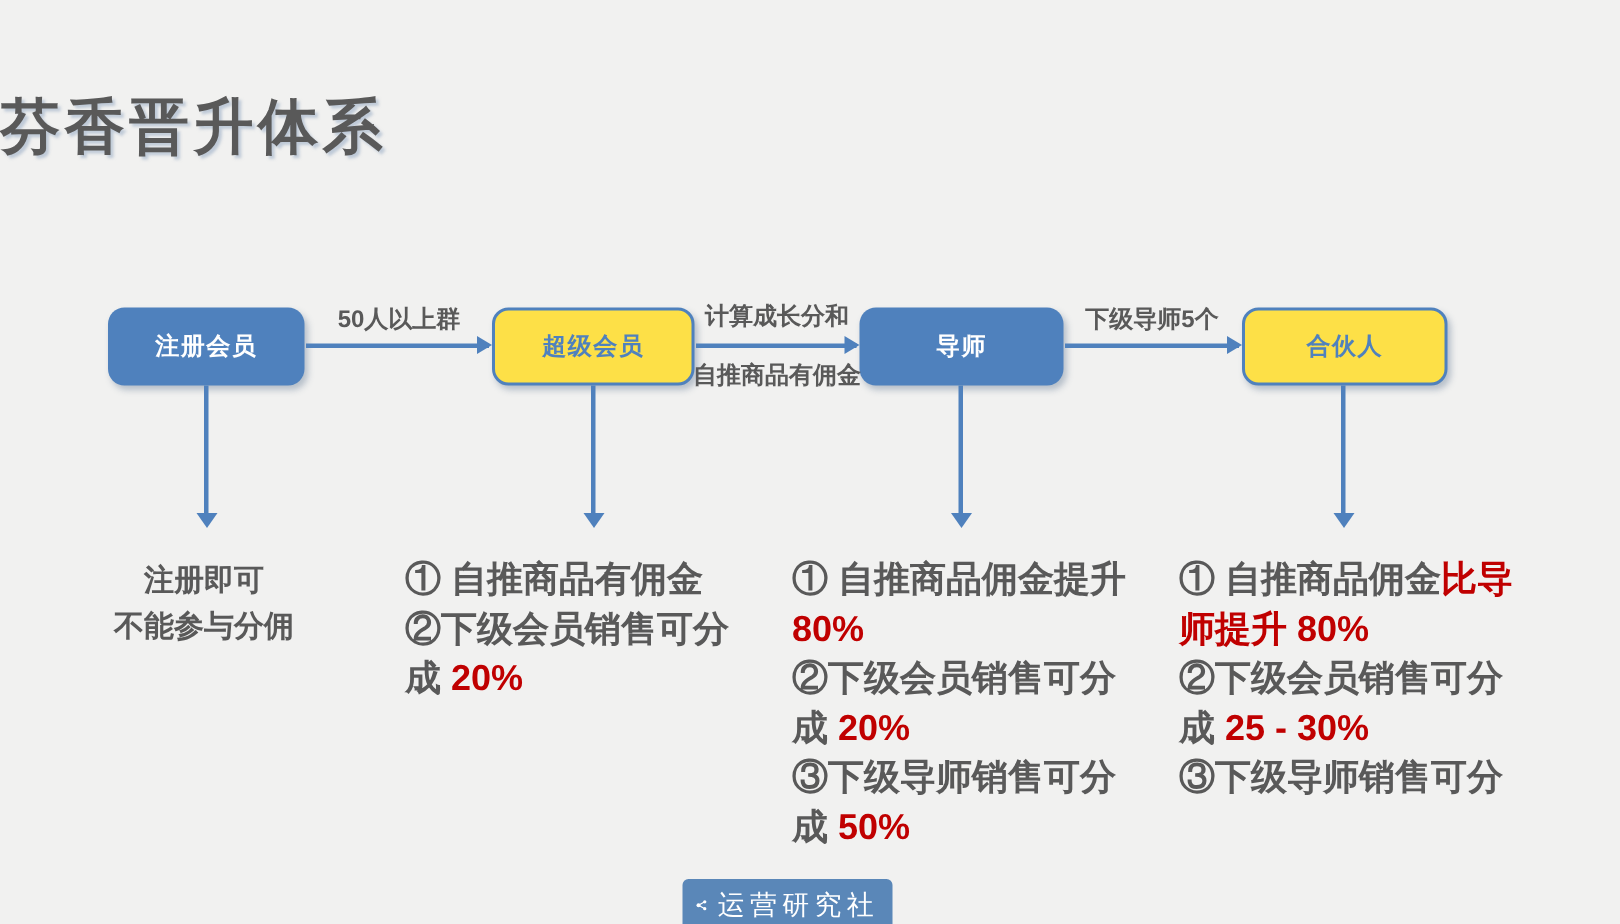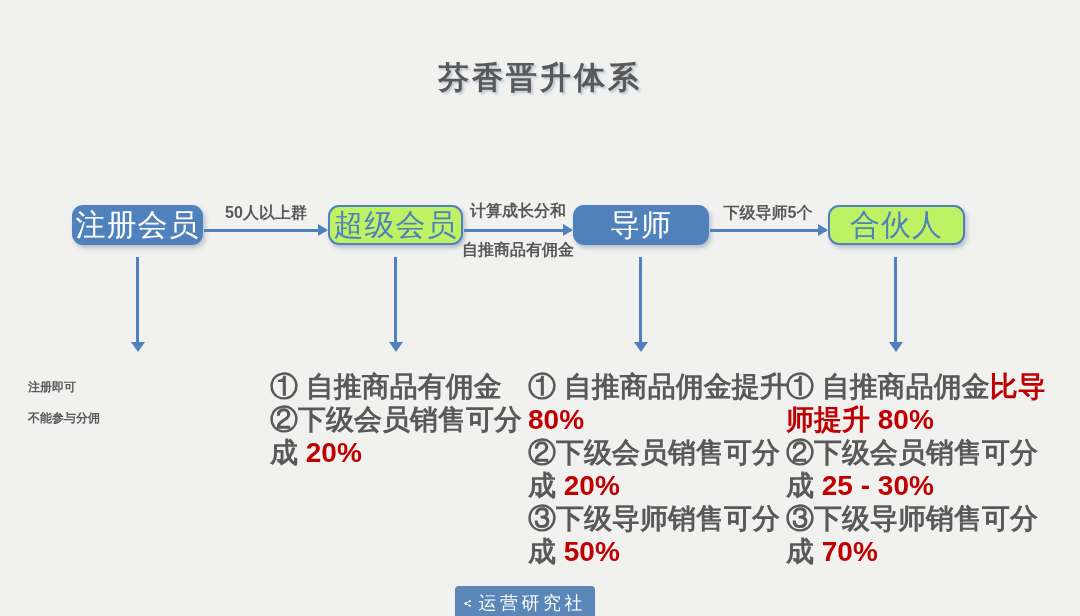--- a/index.html
+++ b/index.html
@@ -12,54 +12,54 @@
   * { margin:0; padding:0; box-sizing:border-box; }
   html,body { width:1080px; height:616px; }
   body {
     position:relative;
     background:var(--bg);
     font-family:"Liberation Sans", sans-serif;
     overflow:hidden;
   }
   .title {
     position:absolute; top:57px; left:0; width:1080px;
-    text-align:center; font-size:31px; font-weight:bold;
+    text-align:left; font-size:40px; font-weight:bold;
     color:var(--gray); letter-spacing:3px;
     text-shadow:2px 2px 2px rgba(150,170,195,0.55);
   }
   .node {
-    position:absolute; top:205px; height:40px;
+    position:absolute; top:205px; height:52px;
     display:flex; align-items:center; justify-content:center;
-    border-radius:11px; font-size:30px; font-weight:normal;
+    border-radius:11px; font-size:16px; font-weight:bold;
     letter-spacing:1px;
     box-shadow:2px 3px 4px rgba(110,130,155,0.45);
   }
   .node.filled { background:var(--blue); color:#ffffff; }
-  .node.outlined { background:#bef264; border:2.5px solid var(--blue); color:var(--blue); }
+  .node.outlined { background:#fde047; border:2.5px solid var(--blue); color:var(--blue); }
   .h-arrow { position:absolute; top:229px; height:3px; background:var(--blue); }
   .h-arrow::after {
     content:''; position:absolute; right:-2px; top:-5px;
     border-left:10px solid var(--blue);
     border-top:6.5px solid transparent; border-bottom:6.5px solid transparent;
   }
   .v-arrow { position:absolute; top:257px; width:3px; height:86px; background:var(--blue); }
   .v-arrow::after {
     content:''; position:absolute; bottom:-9px; left:-5.5px;
     border-top:10px solid var(--blue);
     border-left:7px solid transparent; border-right:7px solid transparent;
   }
   .edge-label {
     position:absolute; font-size:16px; font-weight:bold;
     color:var(--gray); text-align:center; white-space:nowrap;
   }
   .note {
-    position:absolute; font-size:28px; font-weight:bold;
+    position:absolute; font-size:24px; font-weight:bold;
     line-height:33px; color:var(--gray);
   }
-  .note.center { font-size:12px; line-height:31px; text-align:left; }
+  .note.center { font-size:20px; line-height:31px; text-align:center; }
   .note .red { color:var(--red); }
   .note .gray { color:var(--gray); }
   .note-line { white-space:nowrap; }
   .logo-badge {
     position:absolute; left:455px; top:586px; width:140px; height:34px;
     background:var(--badge); border-radius:4px;
     display:flex; align-items:center; padding:0 9px; gap:7px;
   }
   .logo-text {
     color:#ffffff; font-size:18px; letter-spacing:3.5px; font-weight:normal;
@@ -106,21 +106,20 @@
     <div class="note-line"><span class="gray">成 </span><span class="red">20%</span></div>
     <div class="note-line"><span class="gray">③下级导师销售可分</span></div>
     <div class="note-line"><span class="gray">成 </span><span class="red">50%</span></div>
   </div>
 <div class="note" style="left:786px; top:370px; width:265px;">
     <div class="note-line"><span class="gray">① 自推商品佣金</span><span class="red">比导</span></div>
     <div class="note-line"><span class="red">师提升 80%</span></div>
     <div class="note-line"><span class="gray">②下级会员销售可分</span></div>
     <div class="note-line"><span class="gray">成 </span><span class="red">25 - 30%</span></div>
     <div class="note-line"><span class="gray">③下级导师销售可分</span></div>
-    <div class="note-line"><span class="gray">成 </span><span class="red">70%</span></div>
   </div>
 
 <div class="logo-badge">
   <svg width="19" height="19" viewBox="0 0 18 18">
     <line x1="4" y1="9" x2="14" y2="3.5" stroke="#ffffff" stroke-width="2"></line>
     <line x1="4" y1="9" x2="14" y2="14.5" stroke="#ffffff" stroke-width="2"></line>
     <circle cx="4" cy="9" r="3.2" fill="#ffffff"></circle>
     <circle cx="14" cy="3.5" r="2.6" fill="#ffffff"></circle>
     <circle cx="14" cy="14.5" r="2.6" fill="#ffffff"></circle>
   </svg>

